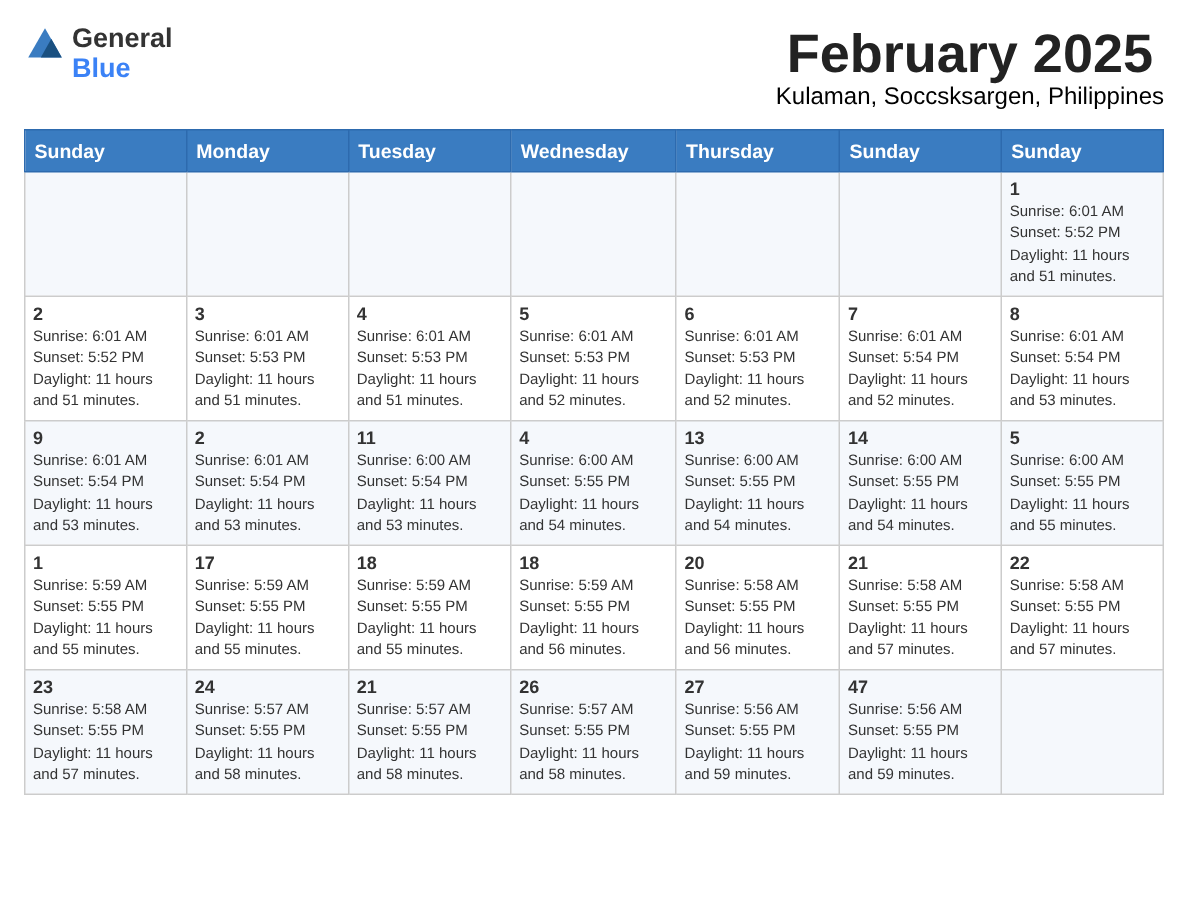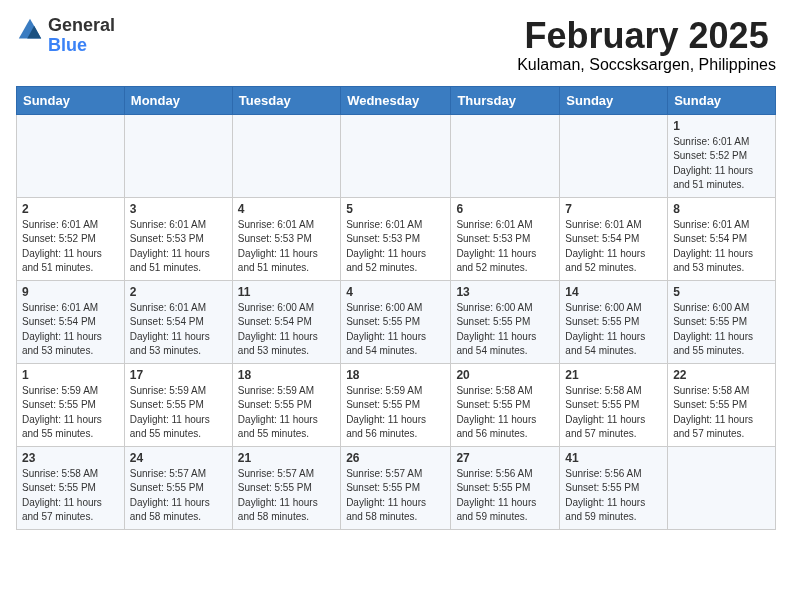--- a/index.html
+++ b/index.html
@@ -304,21 +304,21 @@
 Sunset: 5:55 PM
 Daylight: 11 hours and 58 minutes.</div>
         </td>
         <td>
           <span class="day-number">27</span>
           <div class="day-info" style="white-space: pre-line;">Sunrise: 5:56 AM
 Sunset: 5:55 PM
 Daylight: 11 hours and 59 minutes.</div>
         </td>
         <td>
-          <span class="day-number">41</span>
+          <span class="day-number">47</span>
           <div class="day-info" style="white-space: pre-line;">Sunrise: 5:56 AM
 Sunset: 5:55 PM
 Daylight: 11 hours and 59 minutes.</div>
         </td>
         <td class="empty-cell"></td>
       </tr>
     </tbody>
 </table>
 
 </body></html>

